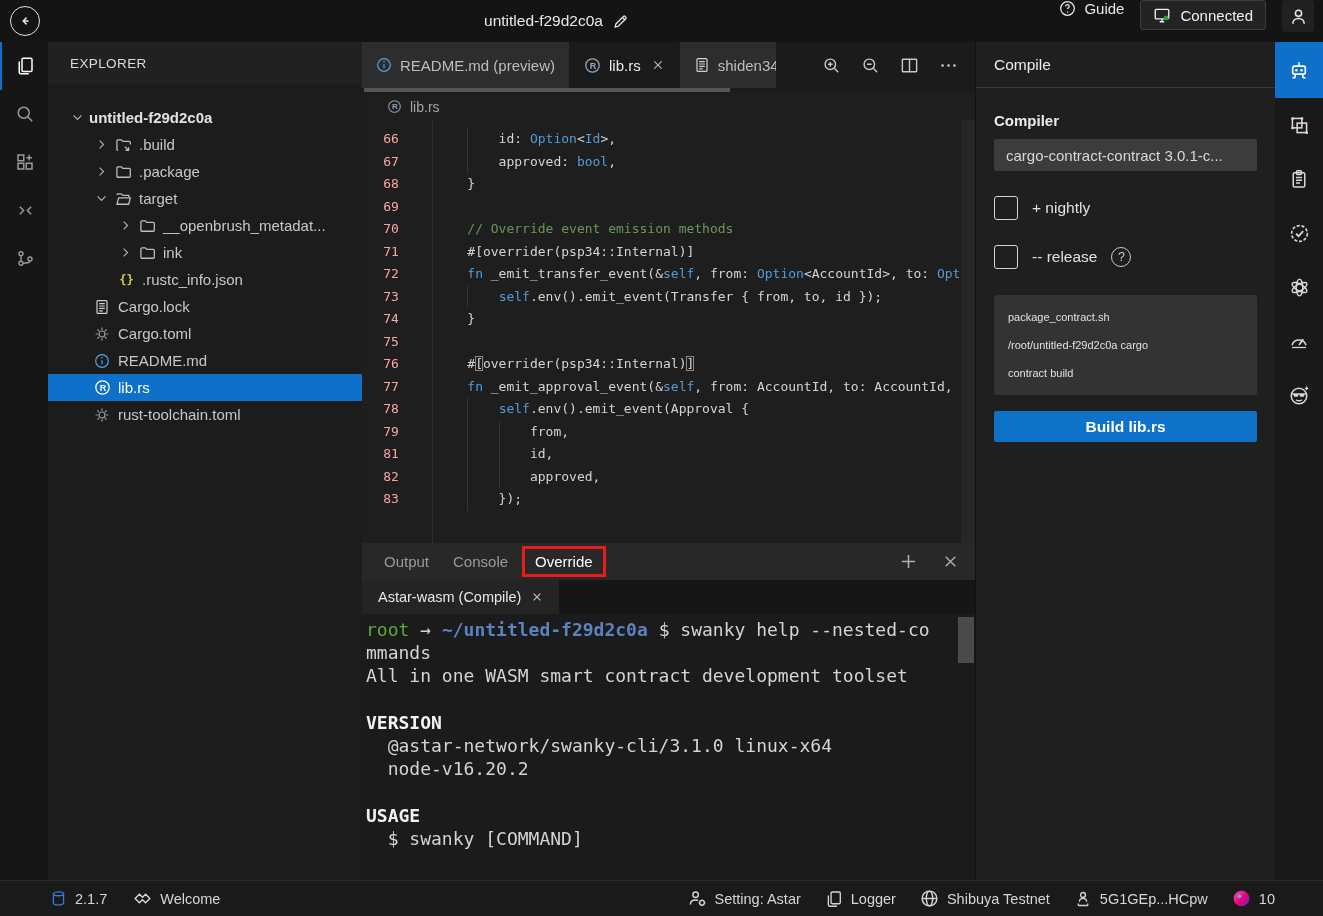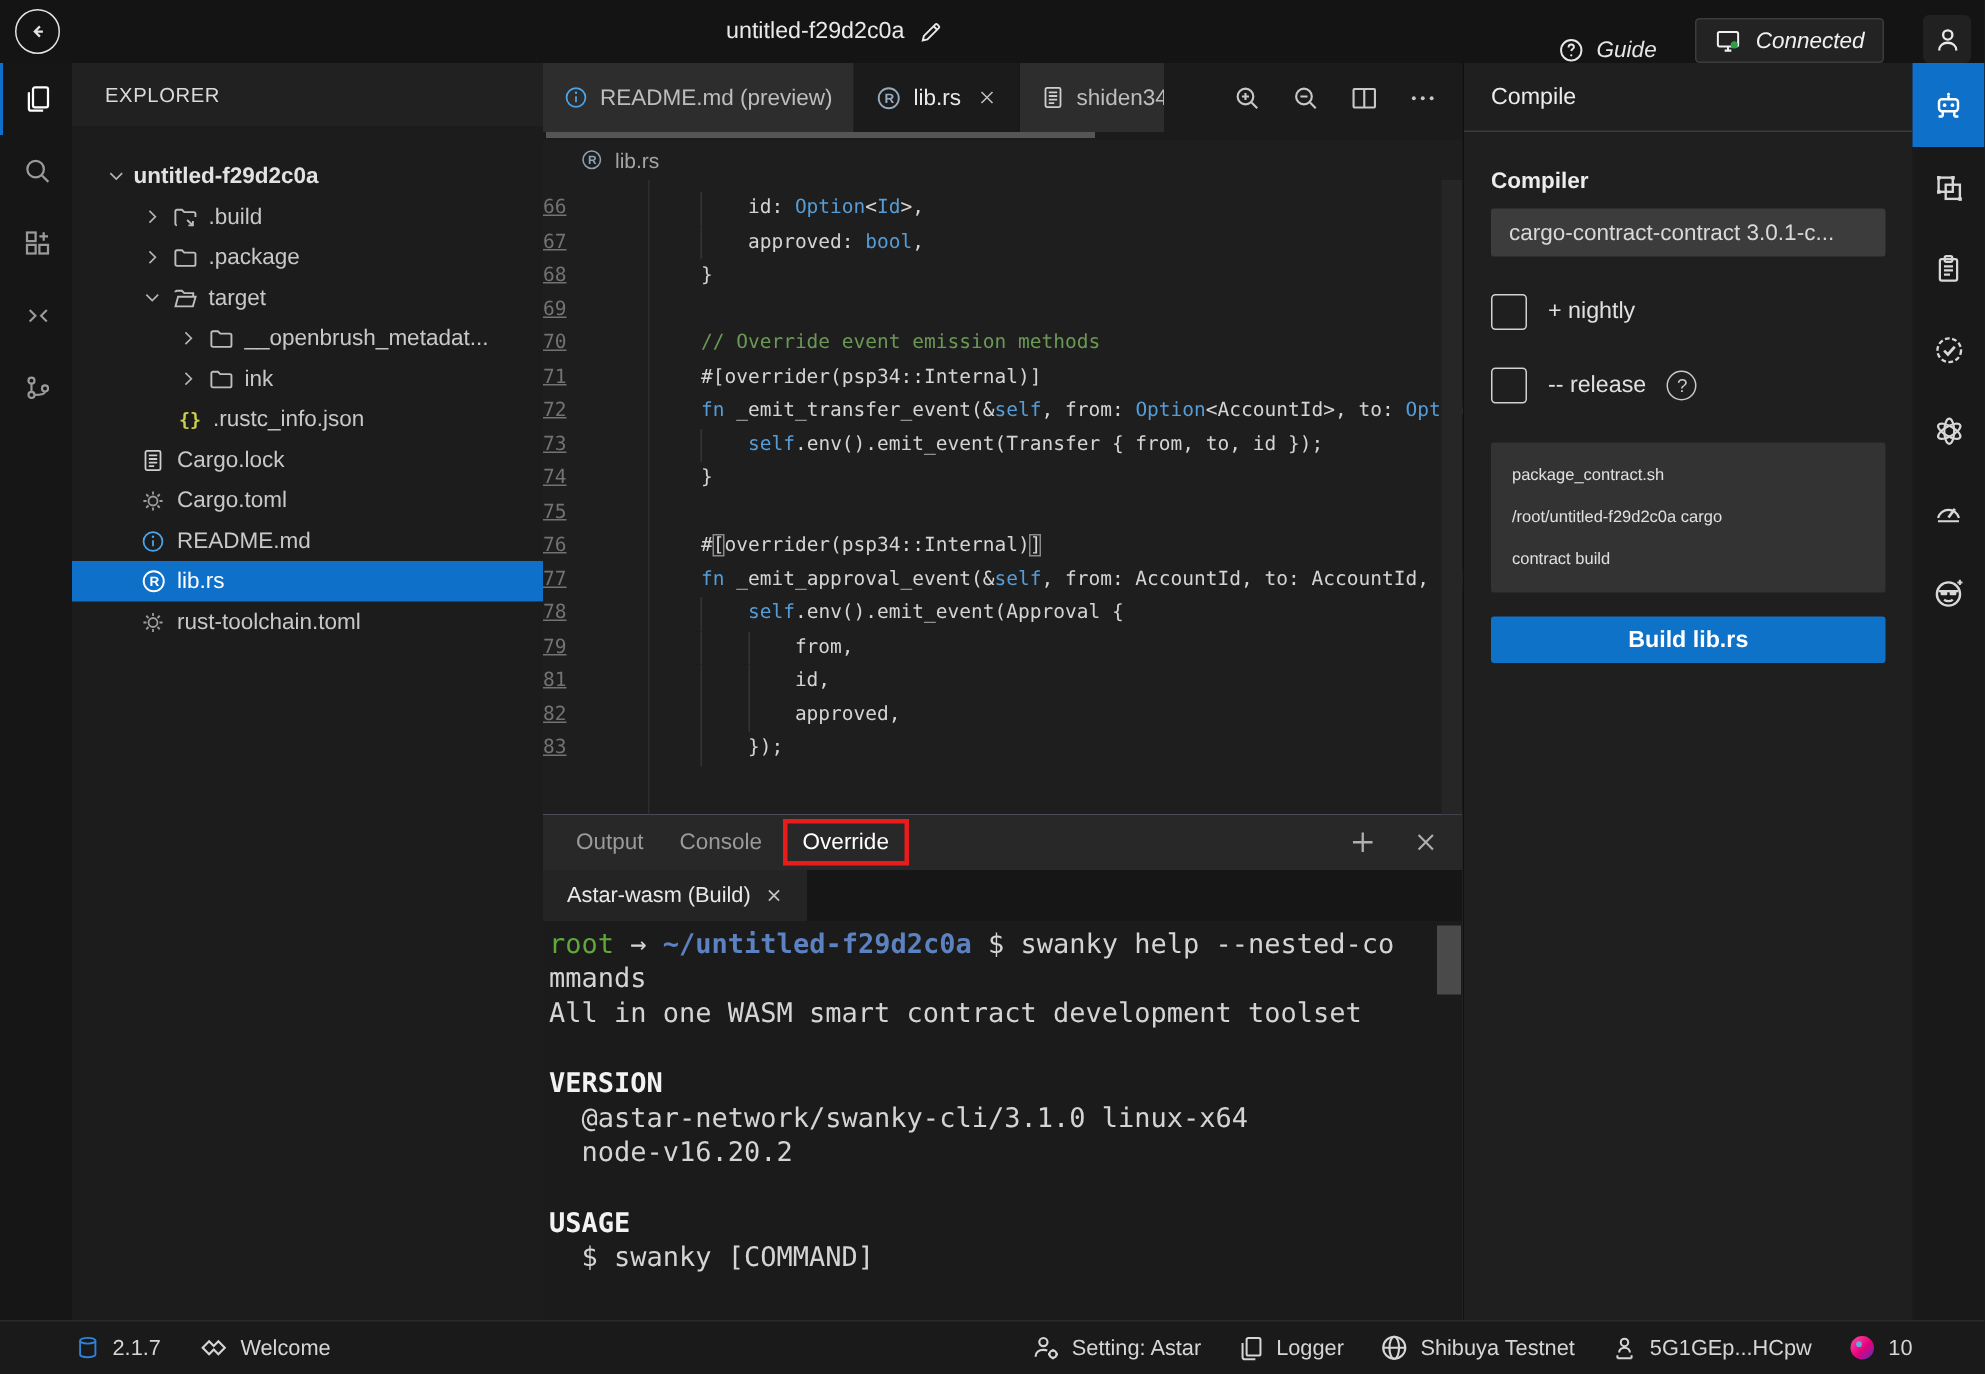--- a/index.html
+++ b/index.html
@@ -5,21 +5,21 @@
   * { margin:0; padding:0; box-sizing:border-box; }
   html,body { width:1323px; height:916px; overflow:hidden; }
   body { position:relative; background:#1e1e1e; font-family:"Liberation Sans",sans-serif; color:#cccccc; }
   .icon { display:inline-flex; align-items:center; justify-content:center; flex:none; }
   .icon svg { display:block; }
 
   
   .titlebar { position:absolute; top:0; left:0; right:0; height:42px; background:#141414; z-index:5; }
   .back-btn { position:absolute; left:10px; top:6px; width:30px; height:30px; border:1.6px solid #e3e3e3; border-radius:50%; display:flex; align-items:center; justify-content:center; color:#e3e3e3; cursor:pointer; }
   .tb-title-wrap { position:absolute; left:0; top:0; width:1113px; height:42px; display:flex; align-items:center; justify-content:center; gap:9px; color:#e9e9e9; font-size:15.5px; }
-  .tb-right { position:absolute; right:9px; top:0; height:42px; display:flex; align-items:flex-end; gap:26px;font-style:italic; }
+  .tb-right { position:absolute; right:9px; top:0; height:42px; display:flex; align-items:flex-start; gap:16px; }
   .guide { display:flex; align-items:center; gap:8px; color:#e6e6e6; font-size:15px; cursor:pointer; }
   .connected { display:flex; align-items:center; gap:9px; color:#f0f0f0; font-size:15px; background:#232323; border:1px solid #3c3c3c; border-radius:3px; padding:5px 12px; cursor:pointer; }
   .avatar { width:32px; height:32px; background:#212121; border-radius:4px; display:flex; align-items:center; justify-content:center; color:#e8e8e8; cursor:pointer; }
 
   
   .main { position:absolute; top:42px; bottom:36px; left:0; right:0; display:flex; }
 
   .actbar { width:48px; background:#161616; display:flex; flex-direction:column; }
   .ab-item { height:48px; display:flex; align-items:center; justify-content:center; color:#9a9a9a; border-left:2px solid transparent; cursor:pointer; }
   .ab-item.active { color:#ffffff; border-left-color:#0e70c9; }
@@ -48,21 +48,21 @@
   .tab-actions { flex:none; display:flex; align-items:center; gap:9px; padding:0 12px; }
   .tact { width:30px; height:30px; display:flex; align-items:center; justify-content:center; color:#c8c8c8; cursor:pointer; }
   .hscroll { height:5px; background:#1b1b1b; position:relative; }
   .hscroll .thumb { position:absolute; left:2px; top:0; width:366px; height:4px; background:#555555; cursor:pointer; }
   .breadcrumb { height:27px; display:flex; align-items:center; gap:8px; padding-left:25px; background:#1e1e1e; color:#a5a5a5; font-size:14px; }
   .breadcrumb .icon { color:#8ba1b5; }
 
   .code { flex:1; position:relative; overflow:hidden; font-family:"DejaVu Sans Mono",monospace; font-size:13px; line-height:22.5px; padding-top:8px; }
   .code .gutter-sep { position:absolute; left:70px; top:0; bottom:0; width:1px; background:#2d2d2d; }
   .line { display:flex; height:22.5px; white-space:pre; }
-  .num { width:70px; padding-right:12px; text-align:left; color:#737373; flex:none;text-decoration:underline; }
+  .num { width:70px; padding-right:12px; text-align:center; color:#fca5a5; flex:none; }
   .lc { position:relative; padding-left:4px; flex:1; overflow:hidden; color:#d4d4d4; }
   .ig { position:absolute; top:0; bottom:0; width:1px; background:#343434; }
   .tk-b { color:#569cd6; } .tk-c { color:#6a9955; } .tk-d { color:#d4d4d4; }
   .tk-x { color:#d4d4d4; outline:1px solid #8a8a8a; outline-offset:-1px; }
   .vscroll { position:absolute; right:0; top:0; bottom:0; width:14px; background:#262626; cursor:pointer; }
 
   
   .panel { height:337px; display:flex; flex-direction:column; background:#c4b5fd; }
   .panel-head { height:37px; background:#282828; display:flex; align-items:center; padding-left:12px; }
   .ptab { font-size:15px; color:#9a9a9a; padding:5px 10px; margin-right:4px; cursor:pointer; }
@@ -451,21 +451,21 @@
           </span>
           <span class="pact icon">
             <svg width="17" height="17" viewBox="0 0 16 16" fill="none" stroke="currentColor" stroke-width="1.3">
                 <path d="M3.5 3.5 l9 9 M12.5 3.5 l-9 9"></path>
               </svg>
           </span>
         </div>
       </div>
       <div class="term-tabrow">
         <div class="term-tab">
-          <span>Astar-wasm (Build)</span>
+          <span>Astar-wasm (Compile)</span>
           <span class="close icon">
             <svg width="12" height="12" viewBox="0 0 16 16" fill="none" stroke="currentColor" stroke-width="1.6">
                 <path d="M3.5 3.5 l9 9 M12.5 3.5 l-9 9"></path>
               </svg>
           </span>
         </div>
       </div>
       <div class="terminal">
         <div>
             <div class="tline"><span class="tk-g">root</span><span class="tk-d"> </span><span class="tk-d">→</span><span class="tk-d"> </span><span class="tk-p">~/untitled-f29d2c0a</span><span class="tk-d"> $ swanky help --nested-co</span></div>

